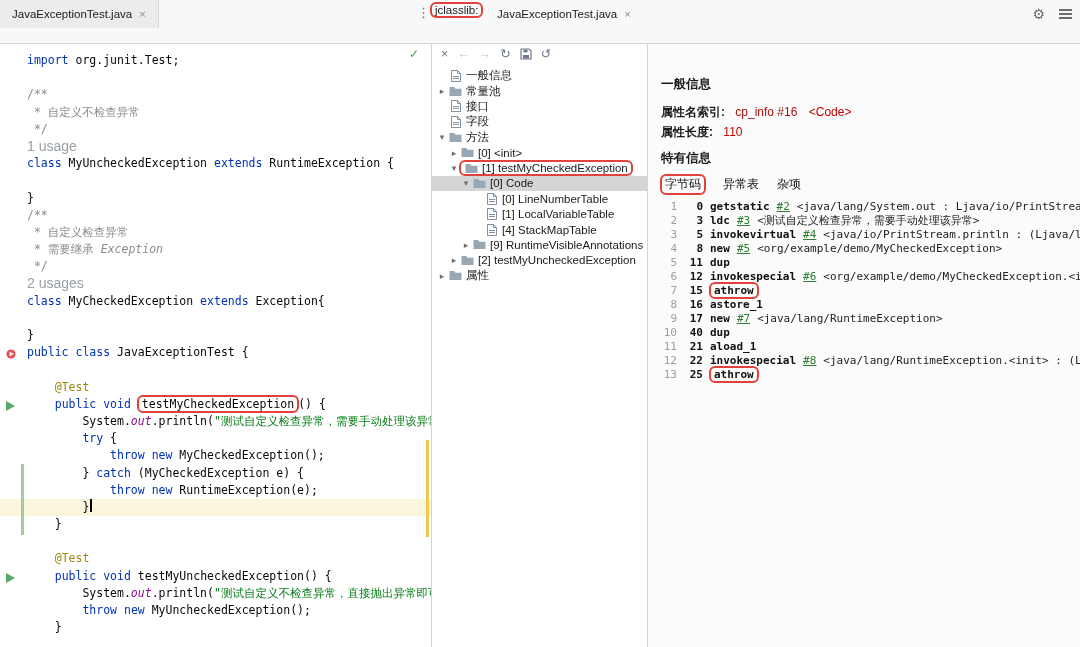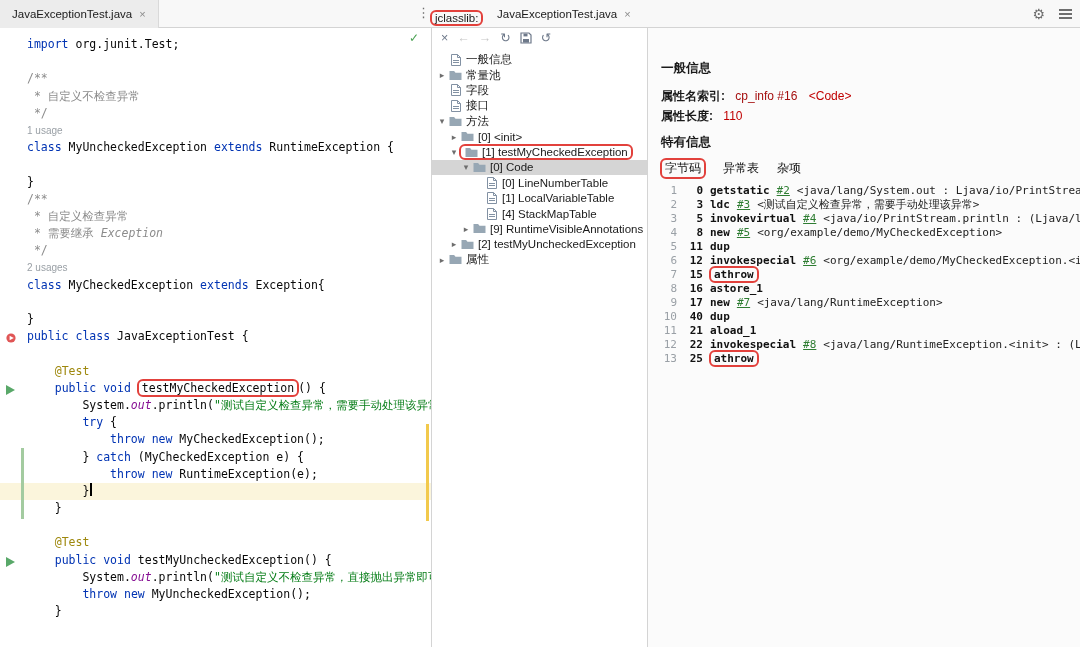--- a/index.html
+++ b/index.html
@@ -1,25 +1,25 @@
 <!DOCTYPE html>
 <html><head>
 <meta charset="utf-8">
 <style>
   * { margin:0; padding:0; box-sizing:border-box; }
   html,body { width:1080px; height:647px; overflow:hidden; background:#fff;
     font-family:"Liberation Sans", sans-serif; font-size:12px; color:#1a1a1a; }
 
   
-  .topbar { position:relative; height:28px; background:#F8F8F8; border-bottom:1px solid #D4D4D4; }
+  .topbar { position:relative; height:44px; background:#F8F8F8; border-bottom:1px solid #D4D4D4; }
   .tab-left { position:absolute; left:0; top:0; height:28px; padding:0 12px; background:#ECECEC;
     border-right:1px solid #D9D9D9; display:flex; align-items:center; gap:7px; font-size:11.5px; }
   .tab-close { color:#8a8a8a; font-size:11px; cursor:default; }
   .vdots { position:absolute; left:417px; top:5px; color:#6E6E6E; font-size:13px; }
-  .jlabel-wrap { position:absolute; left:431px; top:12px; font-size:11.5px; }
+  .jlabel-wrap { position:absolute; left:431px; top:4px; font-size:11.5px; }
   .tab-mid { position:absolute; left:497px; top:0; height:28px; display:flex; align-items:center; gap:7px; font-size:11.5px; }
   .top-actions { position:absolute; right:8px; top:0; height:28px; display:flex; align-items:center; gap:14px; }
   .gear { color:#6E6E6E; font-size:14px; }
   .hamburger { display:inline-flex; flex-direction:column; gap:2.5px; }
   .hamburger i { width:13px; height:1.5px; background:#6E6E6E; }
 
   
   .rbox { border:2px solid #E2413C; border-radius:6px; padding:0 3px; margin:-3px -1px;
     display:inline-block; line-height:normal; }
 
@@ -30,21 +30,21 @@
   .editor-pane { position:relative; width:432px; flex:none; border-right:1px solid #D4D4D4; background:#fff; overflow:hidden; }
   .inspect { position:absolute; top:3px; right:12px; color:#4DA356; font-size:12px; }
   .code { font-family:"DejaVu Sans Mono","Liberation Mono",monospace; font-size:11.5px; padding-top:8px; }
   .code-line { height:17.2px; line-height:17.2px; display:flex; white-space:pre; overflow:visible; }
   .gutter { width:27px; flex:none; position:relative; }
   .gicon { position:absolute; left:6px; top:3px; }
   .line-text { white-space:pre; }
   .k { color:#0033B3; } .p { color:#080808; } .s { color:#067D17; }
   .c { color:#8C8C8C; } .ci { color:#8C8C8C; font-style:italic; }
   .a { color:#9E880D; } .f { color:#871094; font-style:italic; }
-  .hint { font-family:"Liberation Sans",sans-serif; font-size:10px; color:#9aa0a6; }
+  .hint { font-family:"Liberation Sans",sans-serif; font-size:14px; color:#9aa0a6; }
   .caret-line { background:#FBF5DC; }
   .caret { display:inline-block; width:2px; height:13px; background:#000; vertical-align:-2px; margin-left:1px; }
   .change-bar { position:absolute; left:21px; top:420px; width:3px; height:71px; background:#A3CBA0; }
   .scroll-mark { position:absolute; right:2px; top:396px; width:3px; height:97px; background:#F2C94C; }
 
   
   .tree-pane { width:216px; flex:none; border-right:1px solid #D4D4D4; background:#fff; display:flex; flex-direction:column; overflow:hidden; }
   .toolbar { height:20px; flex:none; display:flex; align-items:center; gap:9px; padding:0 9px; }
   .tbi { color:#6E798A; font-size:12.5px; line-height:1; display:inline-flex; align-items:center; }
   .tbi.dis { color:#C6C6C6; }
@@ -200,35 +200,35 @@
           <span class="chev"></span>
           <span class="tnode">
             <span class="ticon">
               <svg width="10" height="12" viewBox="0 0 10 12">
                 <path d="M0.5 0.5 h6 l3 3 v8 h-9 z" fill="#fff" stroke="#8291A3"></path>
                 <path d="M6.5 0.5 v3 h3" fill="none" stroke="#8291A3"></path>
                 <line x1="2" y1="6.5" x2="8" y2="6.5" stroke="#8291A3"></line>
                 <line x1="2" y1="8.5" x2="8" y2="8.5" stroke="#8291A3"></line>
               </svg>
             </span>
+            <span class="tlabel">接口</span>
+          </span>
+        </div>
+        <div class="tree-row" style="padding-left: 4px;">
+          <span class="chev"></span>
+          <span class="tnode">
+            <span class="ticon">
+              <svg width="10" height="12" viewBox="0 0 10 12">
+                <path d="M0.5 0.5 h6 l3 3 v8 h-9 z" fill="#fff" stroke="#8291A3"></path>
+                <path d="M6.5 0.5 v3 h3" fill="none" stroke="#8291A3"></path>
+                <line x1="2" y1="6.5" x2="8" y2="6.5" stroke="#8291A3"></line>
+                <line x1="2" y1="8.5" x2="8" y2="8.5" stroke="#8291A3"></line>
+              </svg>
+            </span>
             <span class="tlabel">字段</span>
-          </span>
-        </div>
-        <div class="tree-row" style="padding-left: 4px;">
-          <span class="chev"></span>
-          <span class="tnode">
-            <span class="ticon">
-              <svg width="10" height="12" viewBox="0 0 10 12">
-                <path d="M0.5 0.5 h6 l3 3 v8 h-9 z" fill="#fff" stroke="#8291A3"></path>
-                <path d="M6.5 0.5 v3 h3" fill="none" stroke="#8291A3"></path>
-                <line x1="2" y1="6.5" x2="8" y2="6.5" stroke="#8291A3"></line>
-                <line x1="2" y1="8.5" x2="8" y2="8.5" stroke="#8291A3"></line>
-              </svg>
-            </span>
-            <span class="tlabel">接口</span>
           </span>
         </div>
         <div class="tree-row" style="padding-left: 4px;">
           <span class="chev">▾</span>
           <span class="tnode">
             <span class="ticon">
               <svg width="13" height="11" viewBox="0 0 13 11">
                 <path d="M0.5 1 h4.6 l1.4 1.8 h6 v7.2 h-12 z" fill="#97A7B4"></path>
               </svg>
             </span>

